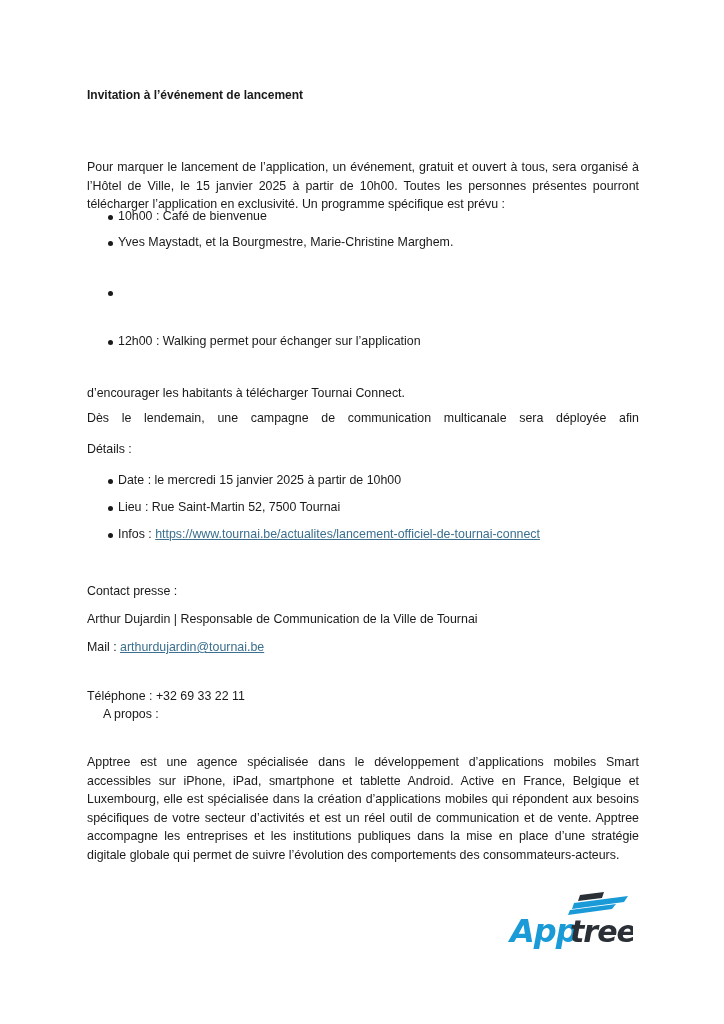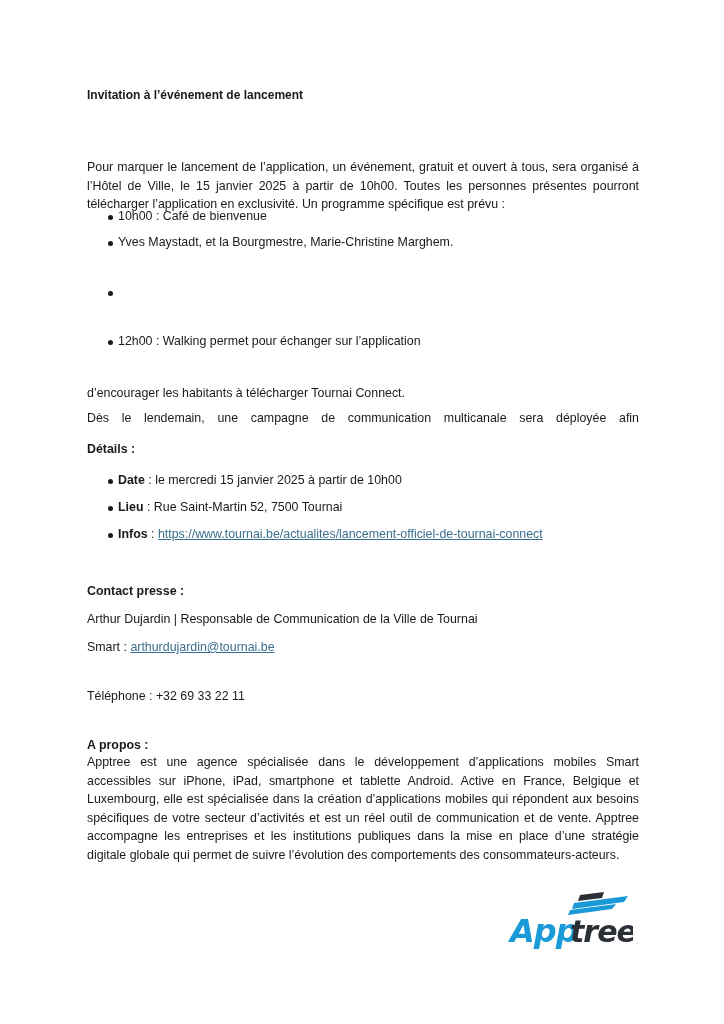--- a/index.html
+++ b/index.html
@@ -26,23 +26,23 @@
   .title {
     font-weight: bold;
     font-size: 12px;
     white-space: nowrap;
   }
   .para {
     width: 552px;
     text-align: justify;
     line-height: 18.6px;
   }
-  .bold { font-weight: bold; }
+  .bold { font-weight: normal; }
   .heading {
-    font-weight: bold;
+    font-weight: normal;
     font-size: 12.4px;
     white-space: nowrap;
   }
   .bullet-row {
     position: absolute;
     left: 0;
     width: 552px;
   }
   .bullet-dot {
     position: absolute;
@@ -129,25 +129,25 @@
   <div class="bullet-row" style="top:526px;">
     <span class="bullet-dot"></span>
     <div class="bullet-text line">
       <span class="bold">Infos</span><span> : </span><a class="link">https://www.tournai.be/actualites/lancement-officiel-de-tournai-connect</a>
     </div>
   </div>
 
   <div class="abs heading" style="top:584px;">Contact presse :</div>
   <div class="abs line" style="top:612px;">Arthur Dujardin | Responsable de Communication de la Ville de Tournai</div>
   <div class="abs line" style="top:640px;">
-    <span>Smart : </span><a class="link">arthurdujardin@tournai.be</a>
+    <span>Mail : </span><a class="link">arthurdujardin@tournai.be</a>
   </div>
   <div class="abs line" style="top:669px;margin-top:20px;">Téléphone : +32 69 33 22 11</div>
 
-  <div class="abs heading" style="top:738px;">A propos :</div>
+  <div class="abs heading" style="top:707px;margin-left:16px;">A propos :</div>
   <div class="abs para" style="top:753px;">Apptree est une agence spécialisée dans le développement d’applications mobiles Smart accessibles sur iPhone, iPad, smartphone et tablette Android. Active en France, Belgique et Luxembourg, elle est spécialisée dans la création d’applications mobiles qui répondent aux besoins spécifiques de votre secteur d’activités et est un réel outil de communication et de vente. Apptree accompagne les entreprises et les institutions publiques dans la mise en place d’une stratégie digitale globale qui permet de suivre l’évolution des comportements des consommateurs-acteurs.</div>
 </div>
 
 <div class="logo">
   <svg width="125" height="66" viewBox="0 0 125 66">
 
     <polygon points="72,7 96,4 94,10 70,13" fill="#2b2f36"></polygon>
     <polygon points="66,15 120,8 116,14 64,21" fill="#1a9ad6"></polygon>
     <polygon points="62,22 108,16 104,21 60,27" fill="#1a9ad6"></polygon>
     <text x="2" y="54" font-family="'DejaVu Sans', sans-serif" font-size="32" font-weight="bold" font-style="italic" fill="#1a9ad6" letter-spacing="-1">App</text>

